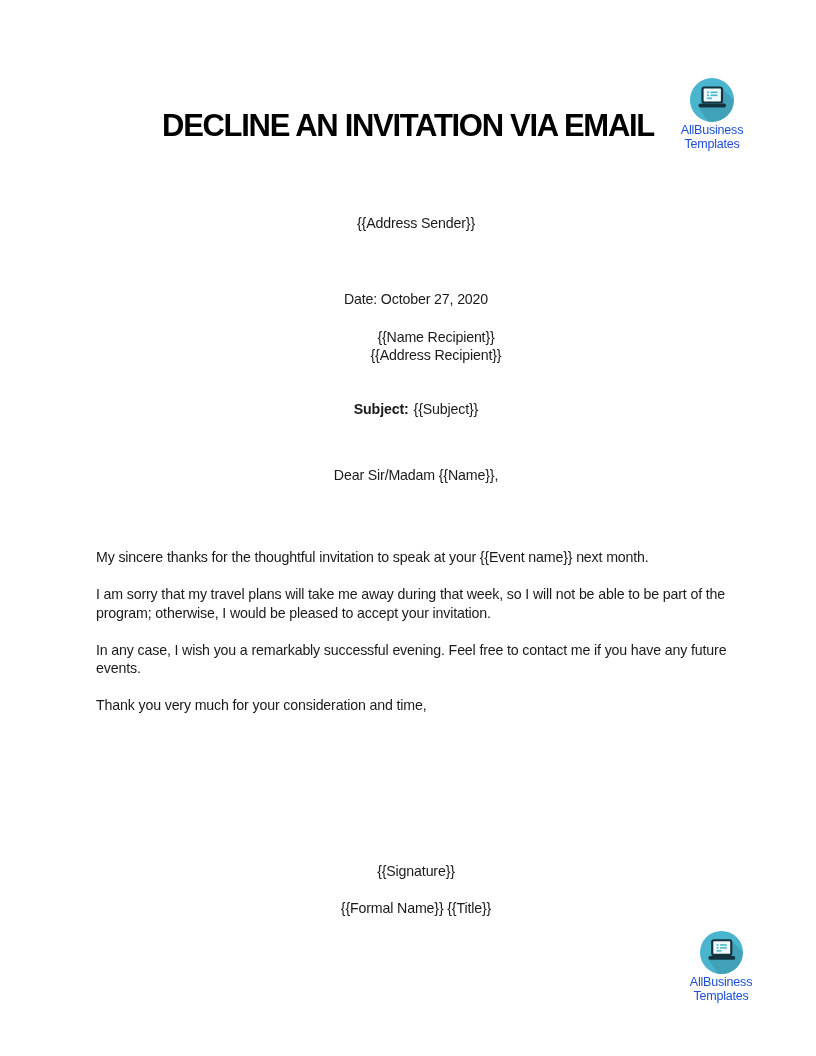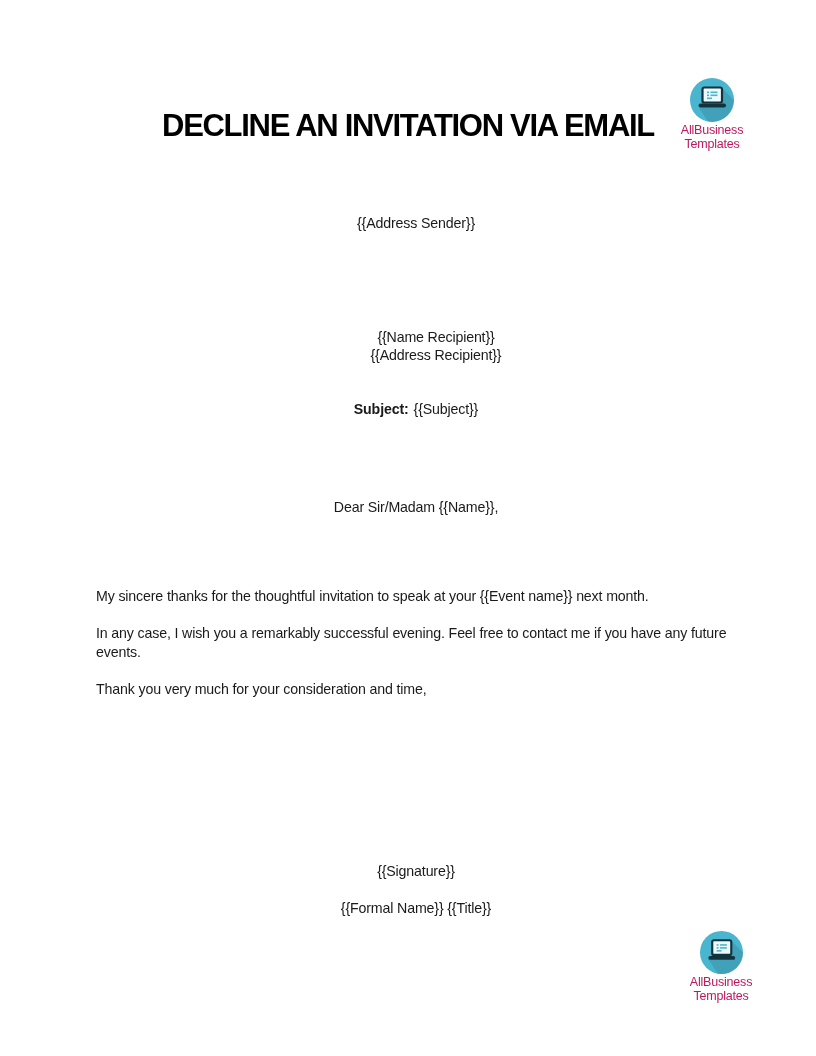--- a/index.html
+++ b/index.html
@@ -42,40 +42,39 @@
   .multiline { white-space: pre-line; margin-left: 20px; }
   .bold { font-weight: 700; }
   .subject-value { margin-left: 5px; }
   .body-block {
     position: absolute;
     left: 96px;
     top: 548px;
     width: 636px;
     font-size: 14.2px;
     letter-spacing: -0.15px;
-    margin-top: 39px;
   }
   .body-block p {
     line-height: 18.5px;
     margin: 0 0 18.5px 0;
     white-space: pre-line;
   }
   .logo {
     position: absolute;
     width: 84px;
     text-align: center;
   }
   .logo-top { left: 670px; top: 77px; }
   .logo-bottom { left: 679px; top: 930px; }
   .logo svg { display: block; margin: 0 auto; }
   .logo-text {
     margin-top: 1px;
     font-size: 12.5px;
     line-height: 13.5px;
-    color: #be185d;
+    color: #1d4ed8;
     letter-spacing: -0.2px;
     white-space: pre-line;
   }
 </style>
 </head>
 <body>
 
 <div class="page">
 
   <div class="doc-title">DECLINE AN INVITATION VIA EMAIL</div>
@@ -98,32 +97,35 @@
         <rect x="18" y="20.5" width="5" height="1.6" fill="#4ab5ce"></rect>
         <rect x="9.5" y="26.5" width="27.5" height="4" rx="2" fill="#12333e"></rect>
       </g>
     </svg>
     <div class="logo-text">AllBusiness
 Templates</div>
   </div>
 
   <div class="line" style="top:214px">{{Address Sender}}</div>
 
+  <div class="line" style="top:290px">Date: October 27, 2020</div>
 
   <div class="line multiline" style="top:328px">{{Name Recipient}}
 {{Address Recipient}}</div>
 
   <div class="line" style="top:400px">
     <span class="bold">Subject:</span><span class="subject-value">{{Subject}}</span>
   </div>
 
-  <div class="line" style="top:498px">Dear Sir/Madam {{Name}},</div>
+  <div class="line" style="top:466px">Dear Sir/Madam {{Name}},</div>
 
   <div class="body-block">
     <p>My sincere thanks for the thoughtful invitation to speak at your {{Event name}} next month.</p>
+    <p>I am sorry that my travel plans will take me away during that week, so I will not be able to be part of the
+program; otherwise, I would be pleased to accept your invitation.</p>
     <p>In any case, I wish you a remarkably successful evening.  Feel free to contact me if you have any future
 events.</p>
     <p>Thank you very much for your consideration and time,</p>
   </div>
 
   <div class="line" style="top:862px">{{Signature}}</div>
   <div class="line" style="top:899px">{{Formal Name}} {{Title}}</div>
 
   <div class="logo logo-bottom">
     <svg width="45" height="45" viewBox="0 0 46 46" aria-hidden="true">

